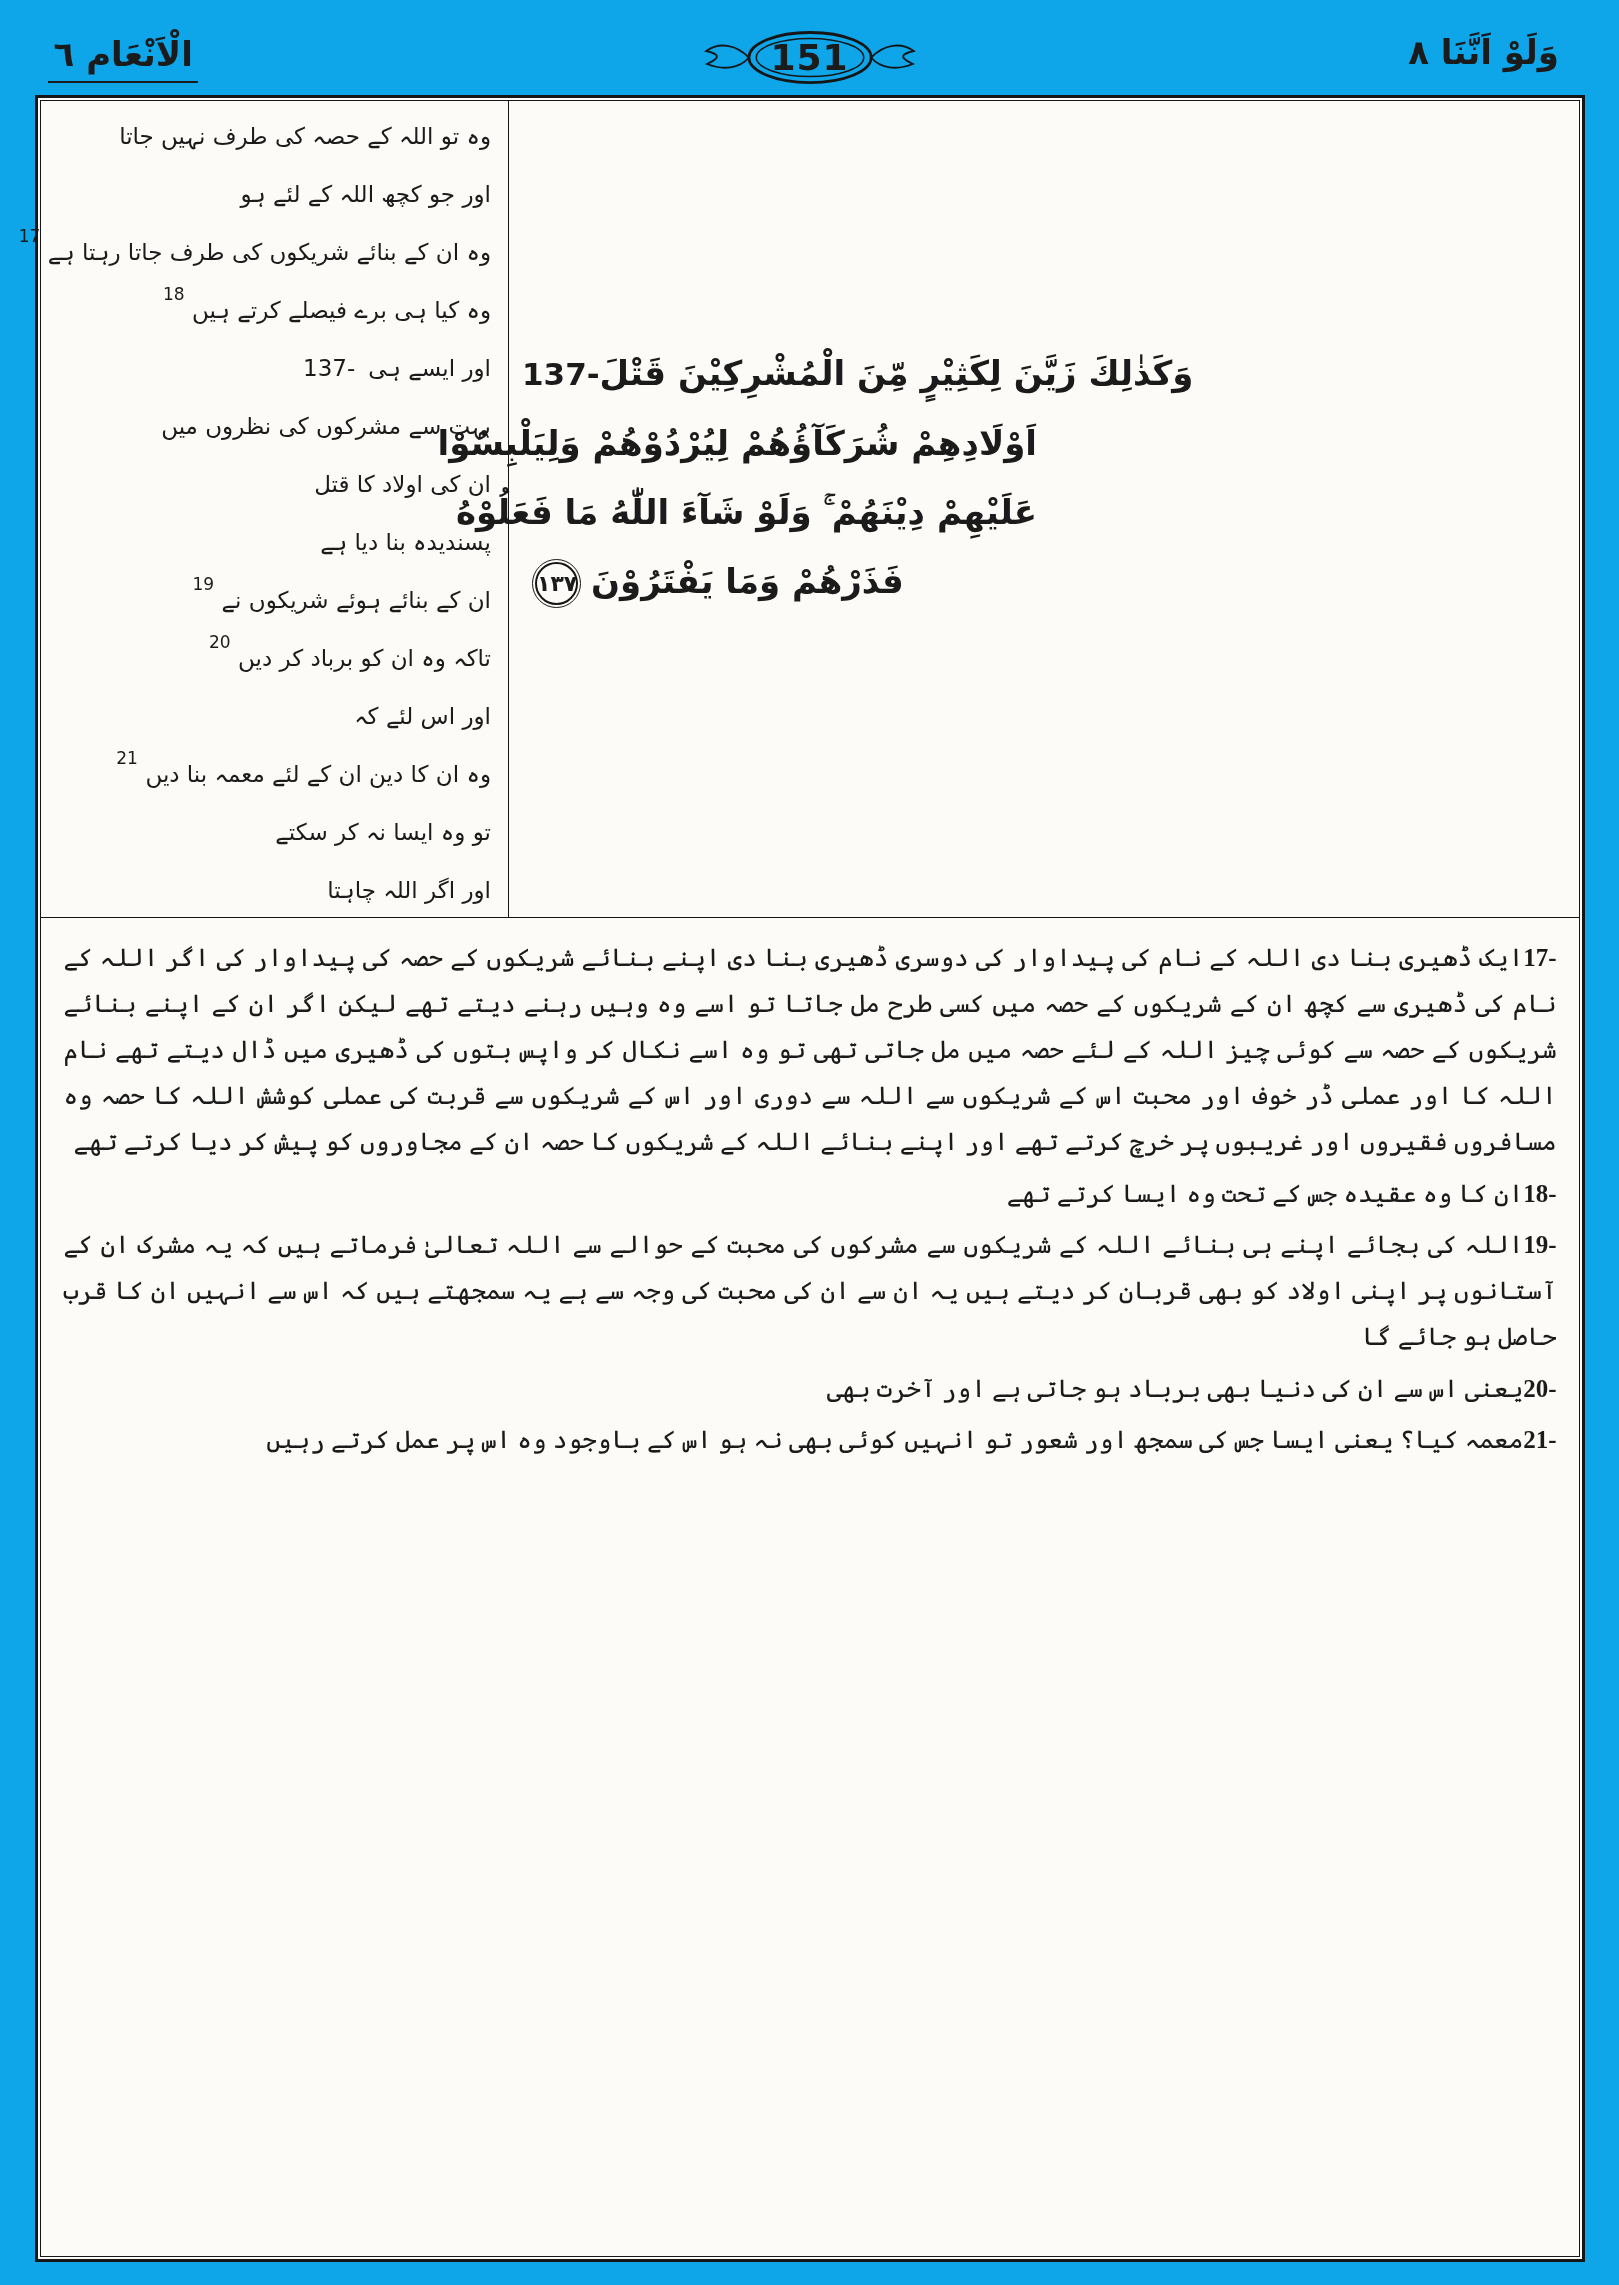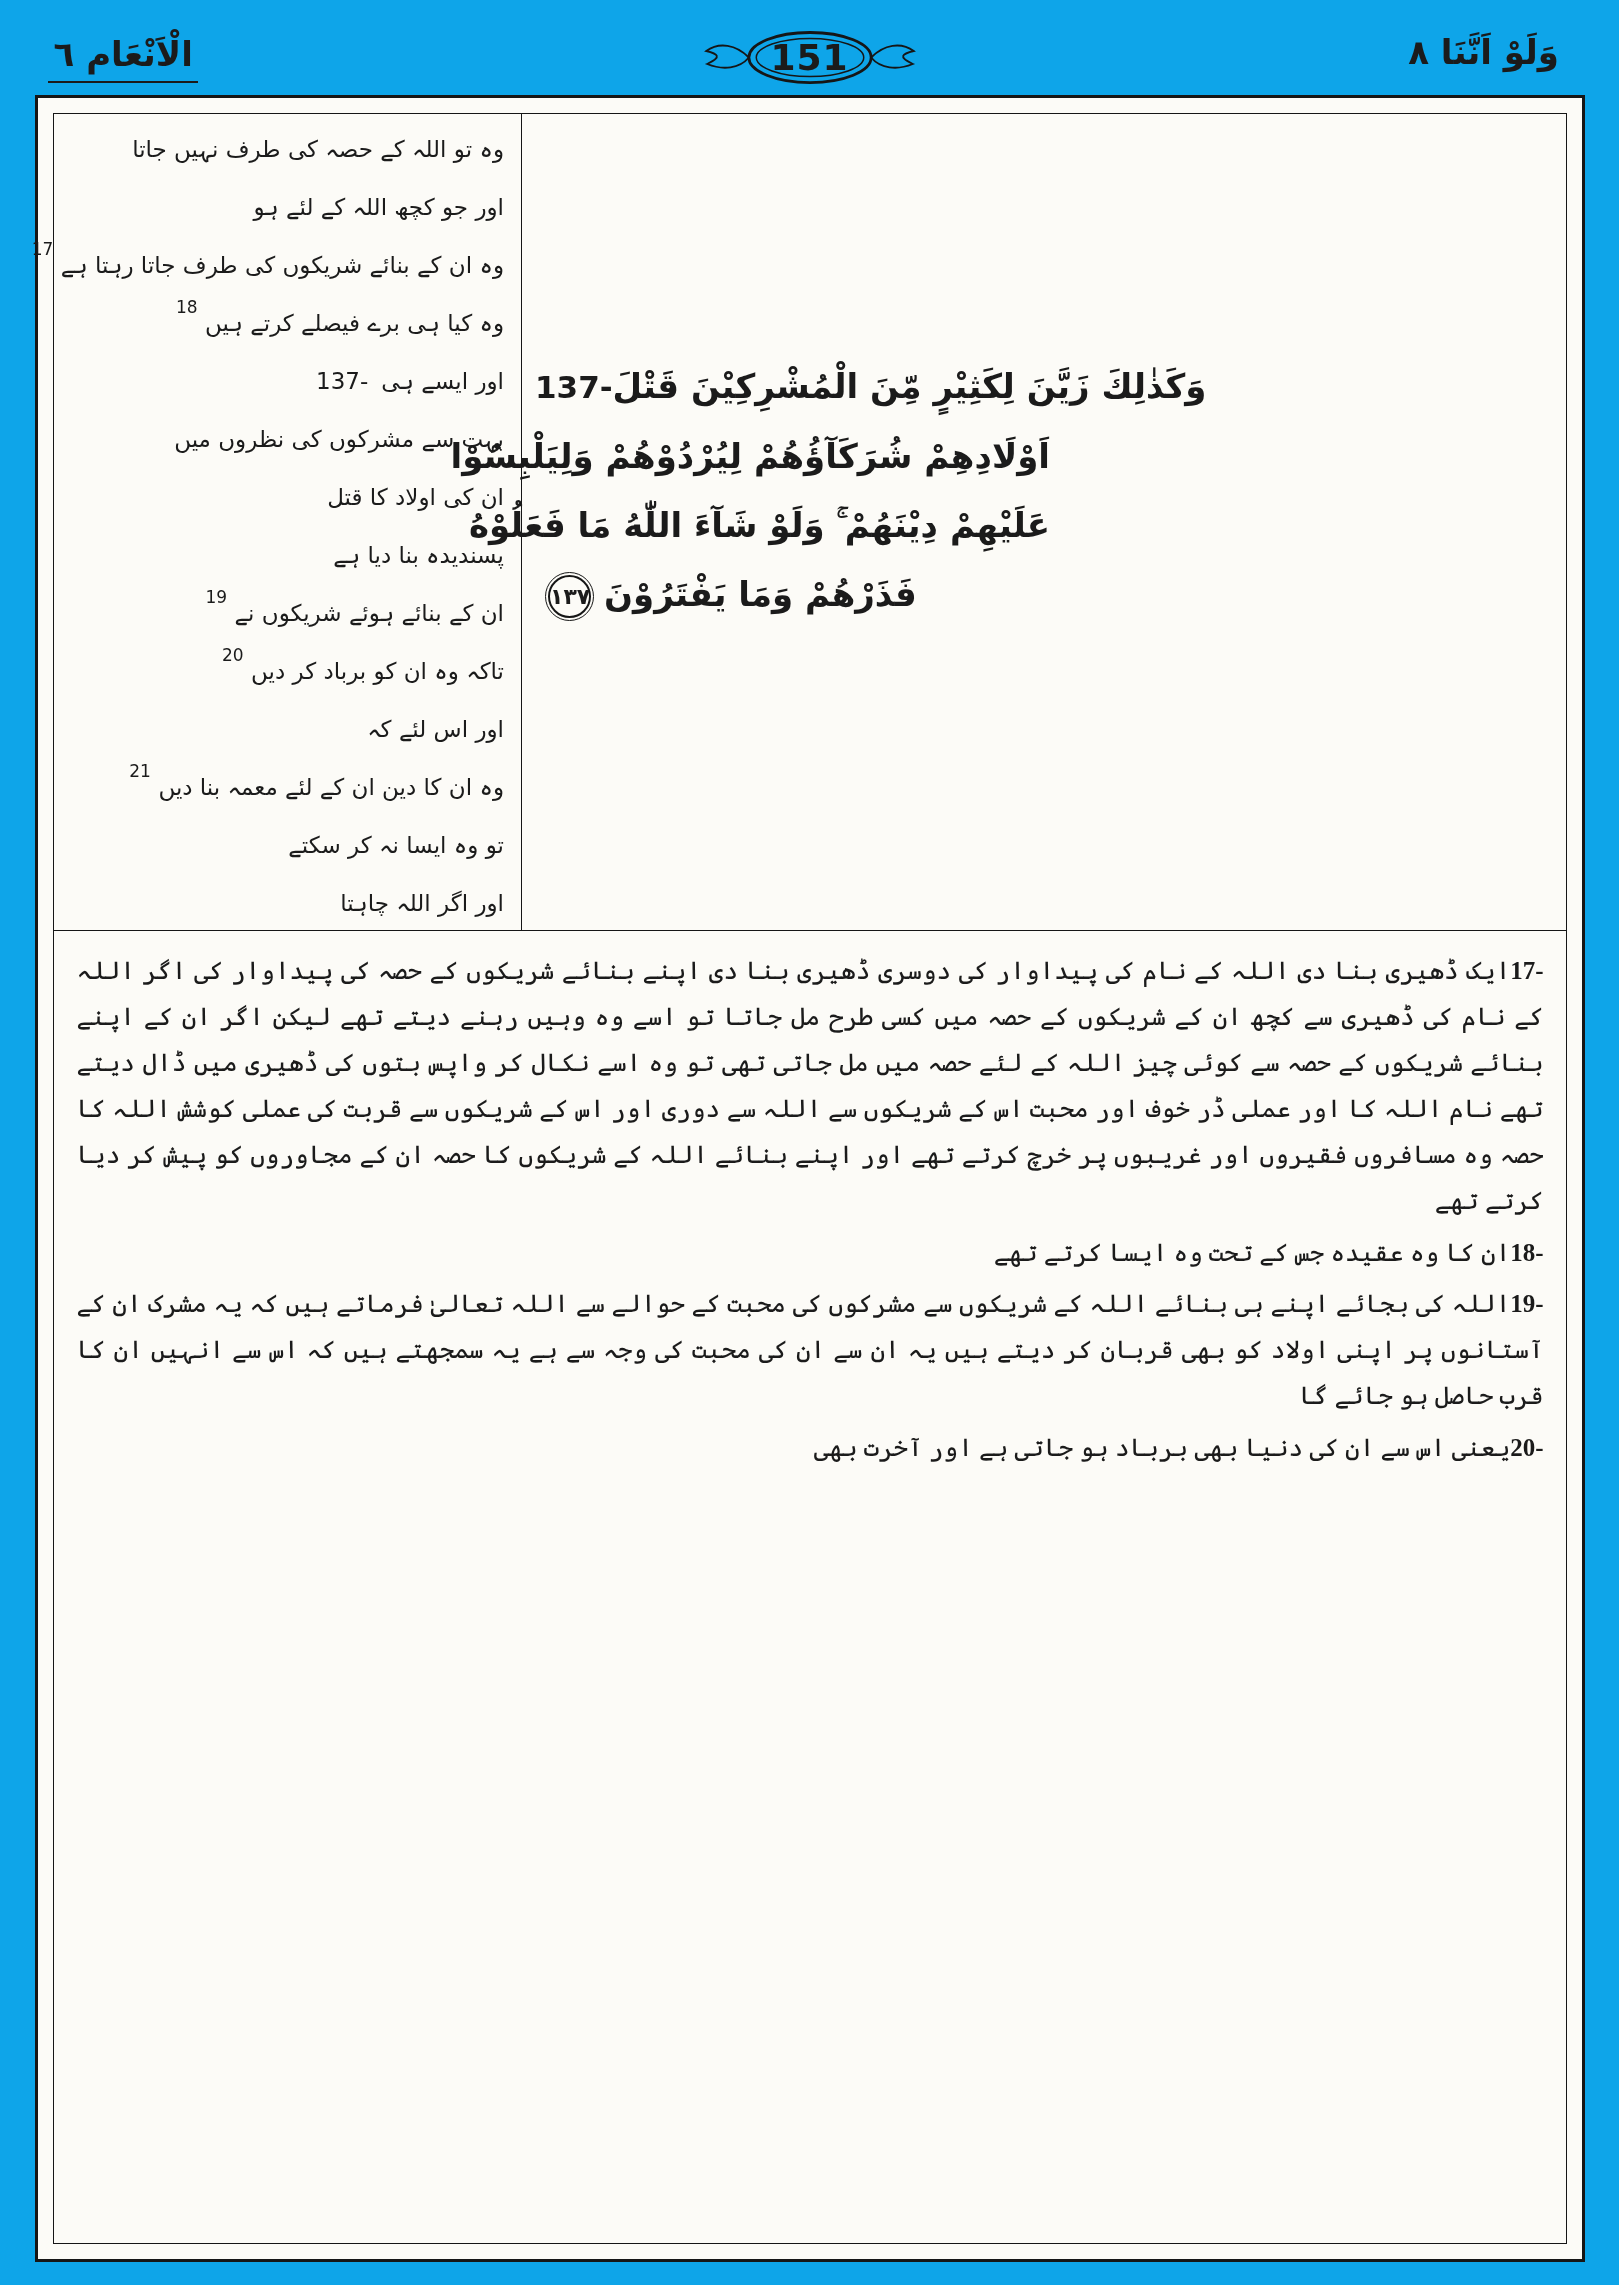--- a/index.html
+++ b/index.html
@@ -29,21 +29,21 @@
   }
   .cartouche svg { position: absolute; inset: 0; width: 100%; height: 100%; }
   .cartouche .pg {
     position: absolute; inset: 0; display: flex; align-items: center; justify-content: center;
     font-size: 36px; font-weight: bold; letter-spacing: 0.9px;
   }
 
   
   .frame {
     position: absolute; left: 35px; right: 34px; top: 95px; bottom: 24px;
-    border: 3.3px solid #161616; padding: 15px; background: #fcfbf7;
+    border: 3.3px solid #161616; padding: 2px; background: #fcfbf7;
   }
   .frame-inner { width: 100%; height: 100%; border: 1.9px solid #161616; position: relative; }
 
   
   .main { position: absolute; top: 0; left: 0; right: 0; height: 816px; display: flex; }
   .col-trans {
     width: 468px; border-right: 1.9px solid #161616;
     padding: 5.6px 17px 0 9.3px;
   }
   .t-line {
@@ -198,18 +198,19 @@
             </div>
           </div>
         </div>
       </div>
 
       <div class="footnotes">
         <div class="fn"><span class="fn-num">17-</span><span class="fn-text">ایک ڈھیری بنا دی اللہ کے نام کی پیداوار کی دوسری ڈھیری بنا دی اپنے بنائے شریکوں کے حصہ کی پیداوار کی اگر اللہ کے نام کی ڈھیری سے کچھ ان کے شریکوں کے حصہ میں کسی طرح مل جاتا تو اسے وہ وہیں رہنے دیتے تھے لیکن اگر ان کے اپنے بنائے شریکوں کے حصہ سے کوئی چیز اللہ کے لئے حصہ میں مل جاتی تھی تو وہ اسے نکال کر واپس بتوں کی ڈھیری میں ڈال دیتے تھے نام اللہ کا اور عملی ڈر خوف اور محبت اس کے شریکوں سے اللہ سے دوری اور اس کے شریکوں سے قربت کی عملی کوشش اللہ کا حصہ وہ مسافروں فقیروں اور غریبوں پر خرچ کرتے تھے اور اپنے بنائے اللہ کے شریکوں کا حصہ ان کے مجاوروں کو پیش کر دیا کرتے تھے</span></div>
         <div class="fn"><span class="fn-num">18-</span><span class="fn-text">ان کا وہ عقیدہ جس کے تحت وہ ایسا کرتے تھے</span></div>
         <div class="fn"><span class="fn-num">19-</span><span class="fn-text">اللہ کی بجائے اپنے ہی بنائے اللہ کے شریکوں سے مشرکوں کی محبت کے حوالے سے اللہ تعالیٰ فرماتے ہیں کہ یہ مشرک ان کے آستانوں پر اپنی اولاد کو بھی قربان کر دیتے ہیں یہ ان سے ان کی محبت کی وجہ سے ہے یہ سمجھتے ہیں کہ اس سے انہیں ان کا قرب حاصل ہو جائے گا</span></div>
         <div class="fn"><span class="fn-num">20-</span><span class="fn-text">یعنی اس سے ان کی دنیا بھی برباد ہو جاتی ہے اور آخرت بھی</span></div>
+        <div class="fn"><span class="fn-num">21-</span><span class="fn-text">معمہ کیا؟ یعنی ایسا جس کی سمجھ اور شعور تو انہیں کوئی بھی نہ ہو اس کے باوجود وہ اس پر عمل کرتے رہیں</span></div>
       </div>
 
     </div>
   </div>
 </div>
 
 
 </body></html>

